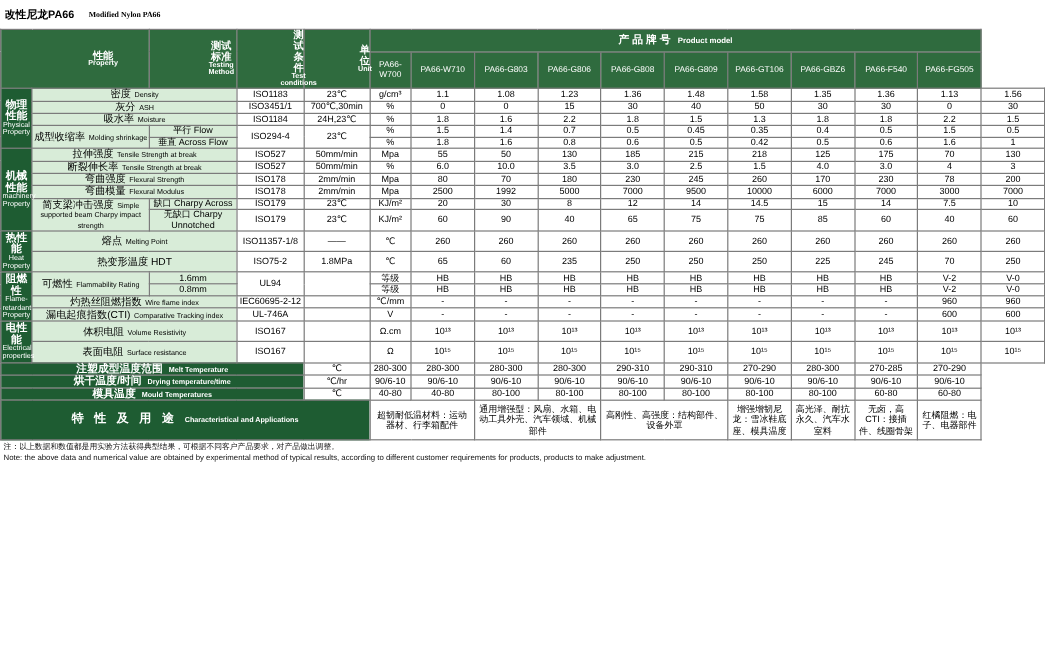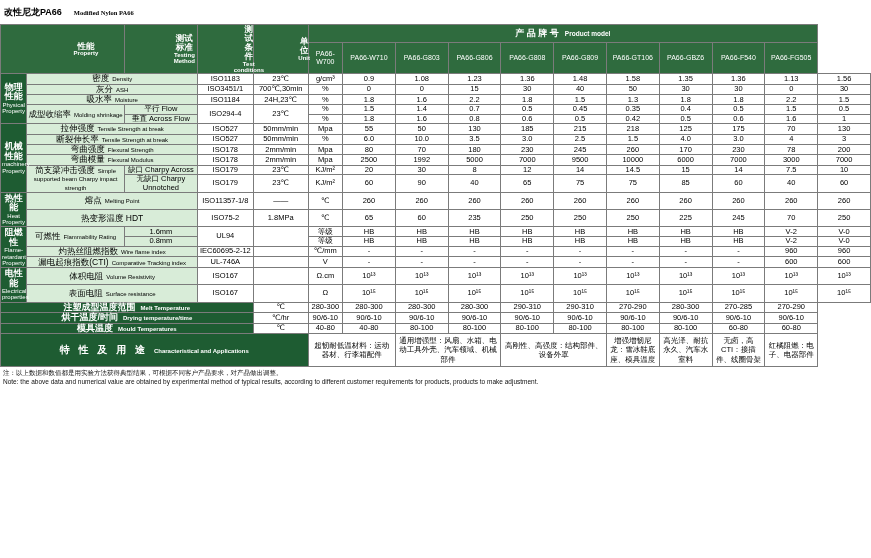--- a/index.html
+++ b/index.html
@@ -102,21 +102,21 @@
           <td class="grp grpcell" rowspan="5">
             <span class="l1">物理性能</span>
             <span class="l2">Physical Property</span>
           </td>
           <td class="prop" colspan="2">
             <div class="inline"><span class="a">密度</span><span class="b">Density</span></div>
           </td>
           <td class="meth" rowspan="1"><span style="font-size:7.5px">ISO1183</span></td>
           <td class="meth" rowspan="1"><span style="font-size:7.5px">23℃</span></td>
           <td class="meth"><span style="font-size:7.5px">g/cm³</span></td>
-          <td class="val"><span style="font-size:7.5px">0.9</span></td>
+          <td class="val"><span style="font-size:7.5px">1.1</span></td>
           <td class="val"><span style="font-size:7.5px">1.08</span></td>
           <td class="val"><span style="font-size:7.5px">1.23</span></td>
           <td class="val"><span style="font-size:7.5px">1.36</span></td>
           <td class="val"><span style="font-size:7.5px">1.48</span></td>
           <td class="val"><span style="font-size:7.5px">1.58</span></td>
           <td class="val"><span style="font-size:7.5px">1.35</span></td>
           <td class="val"><span style="font-size:7.5px">1.36</span></td>
           <td class="val"><span style="font-size:7.5px">1.13</span></td>
           <td class="val"><span style="font-size:7.5px">1.56</span></td>
         </tr>

